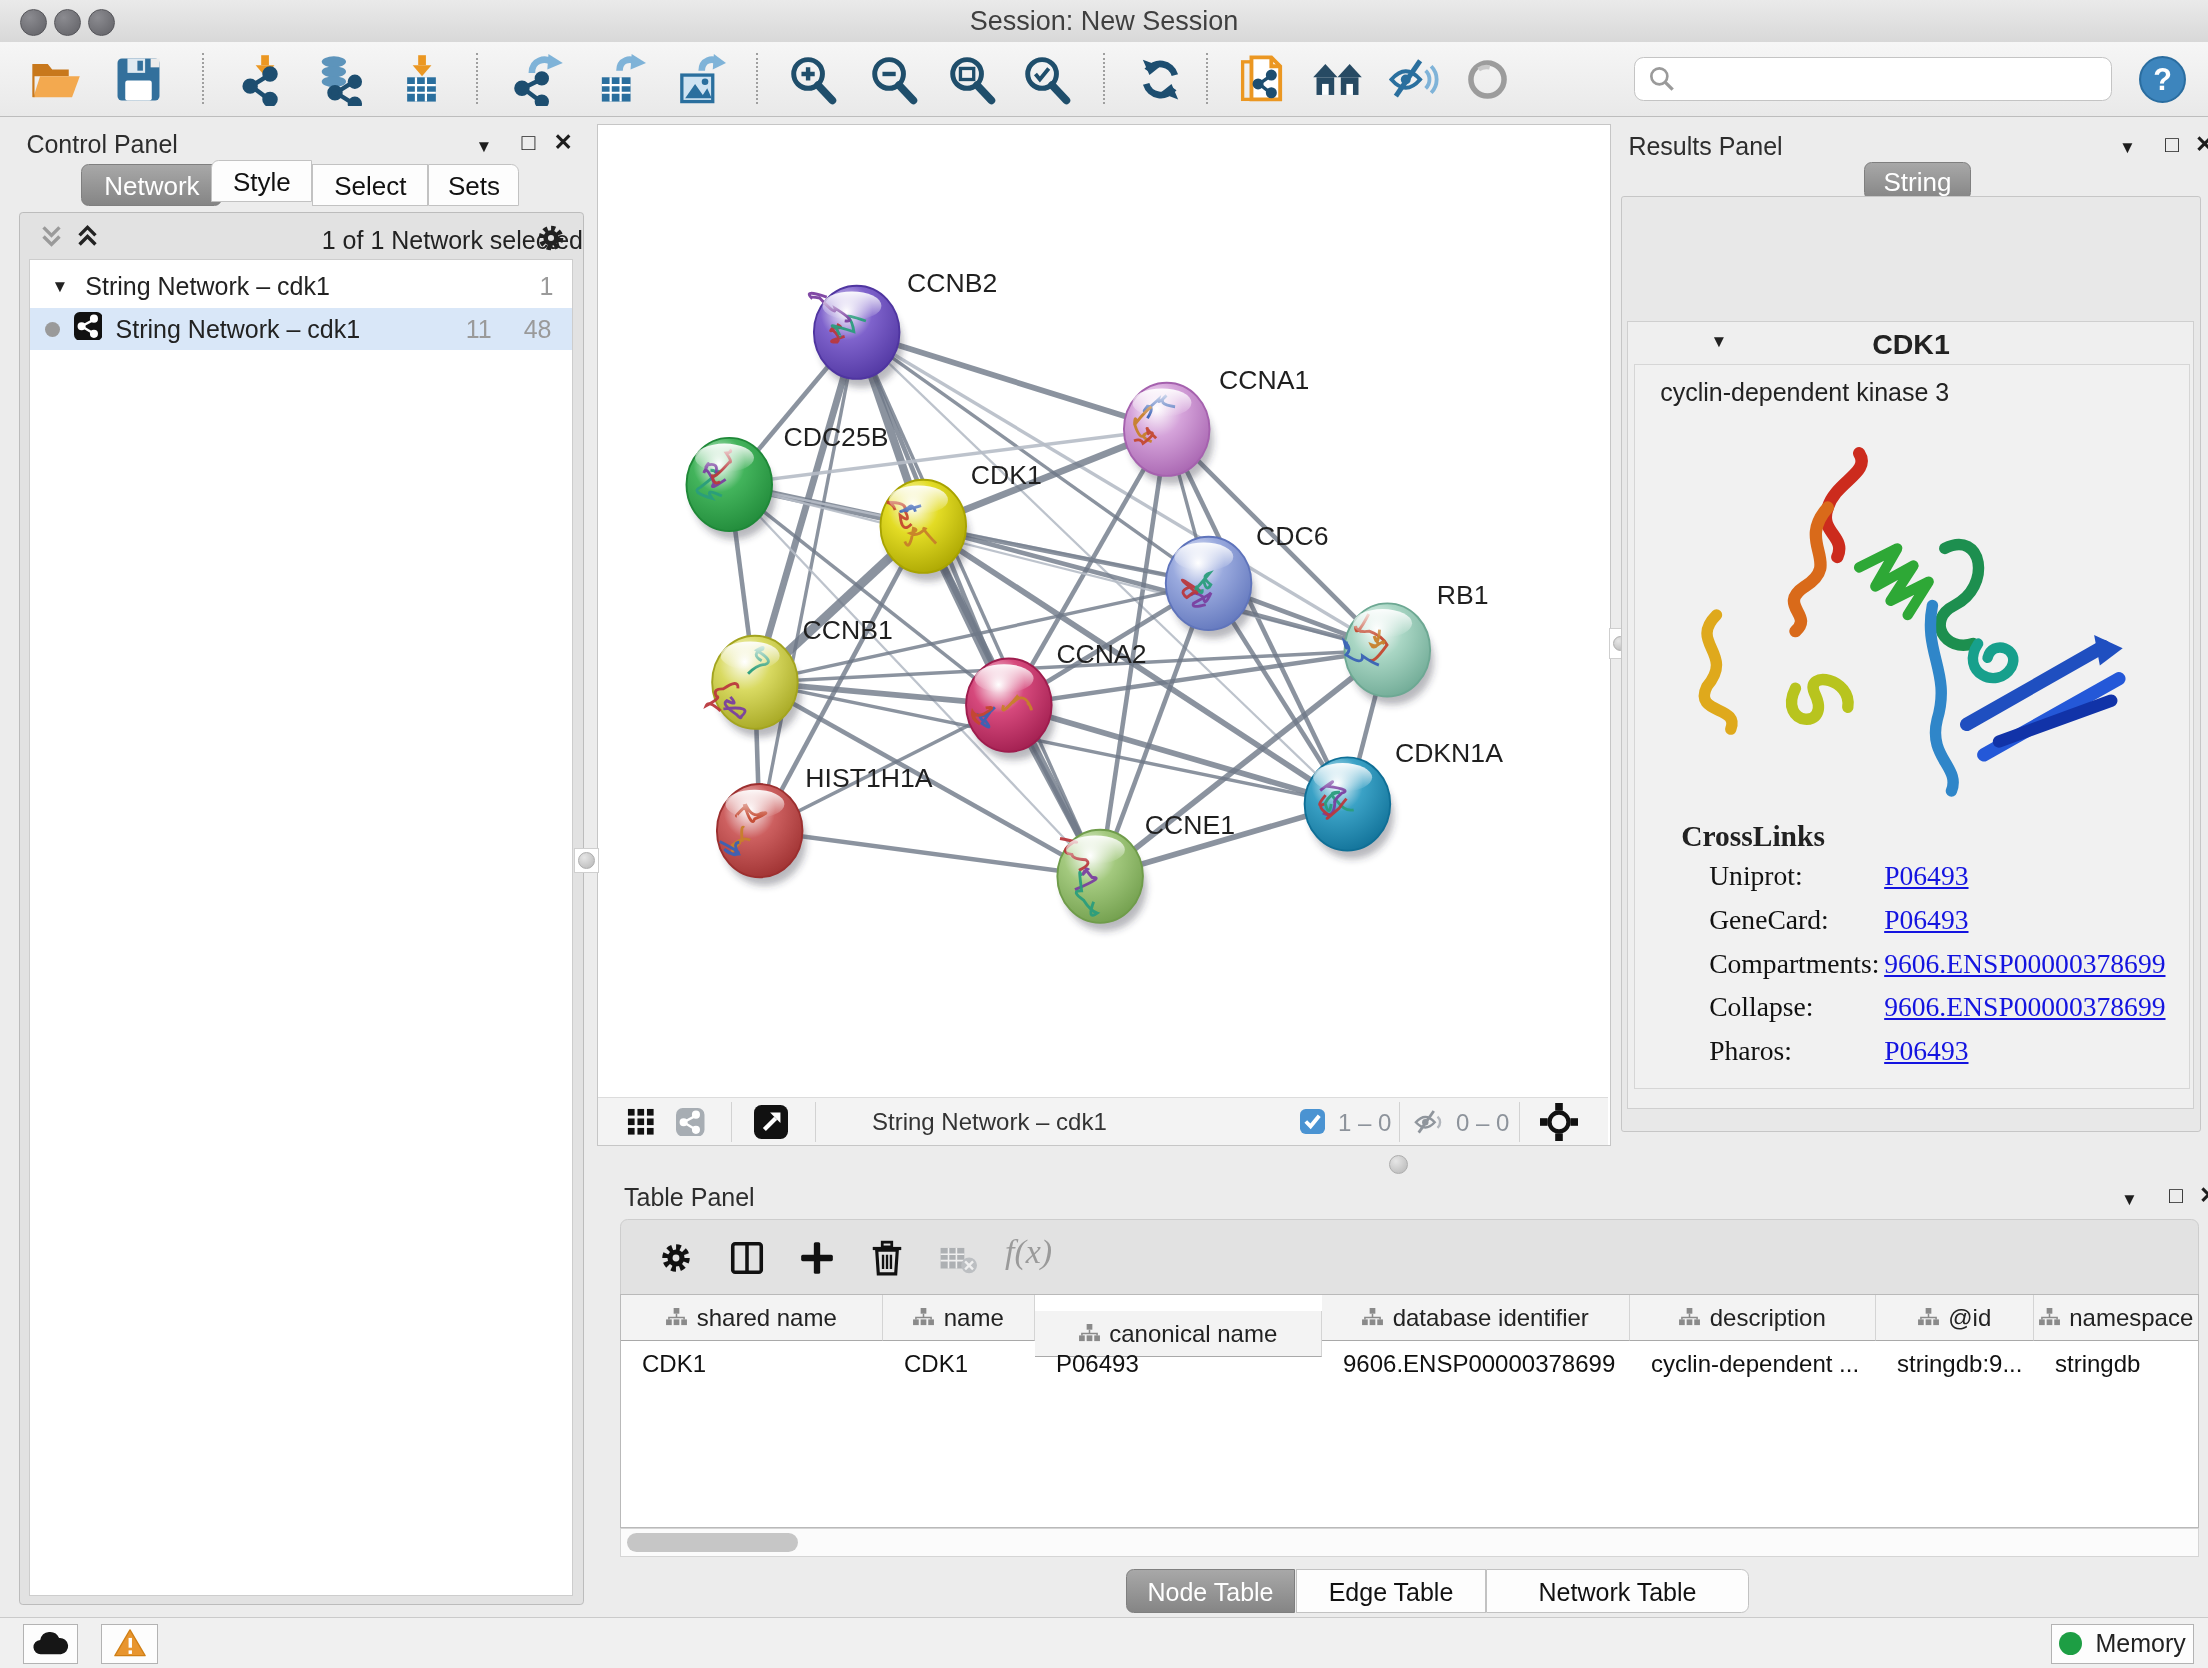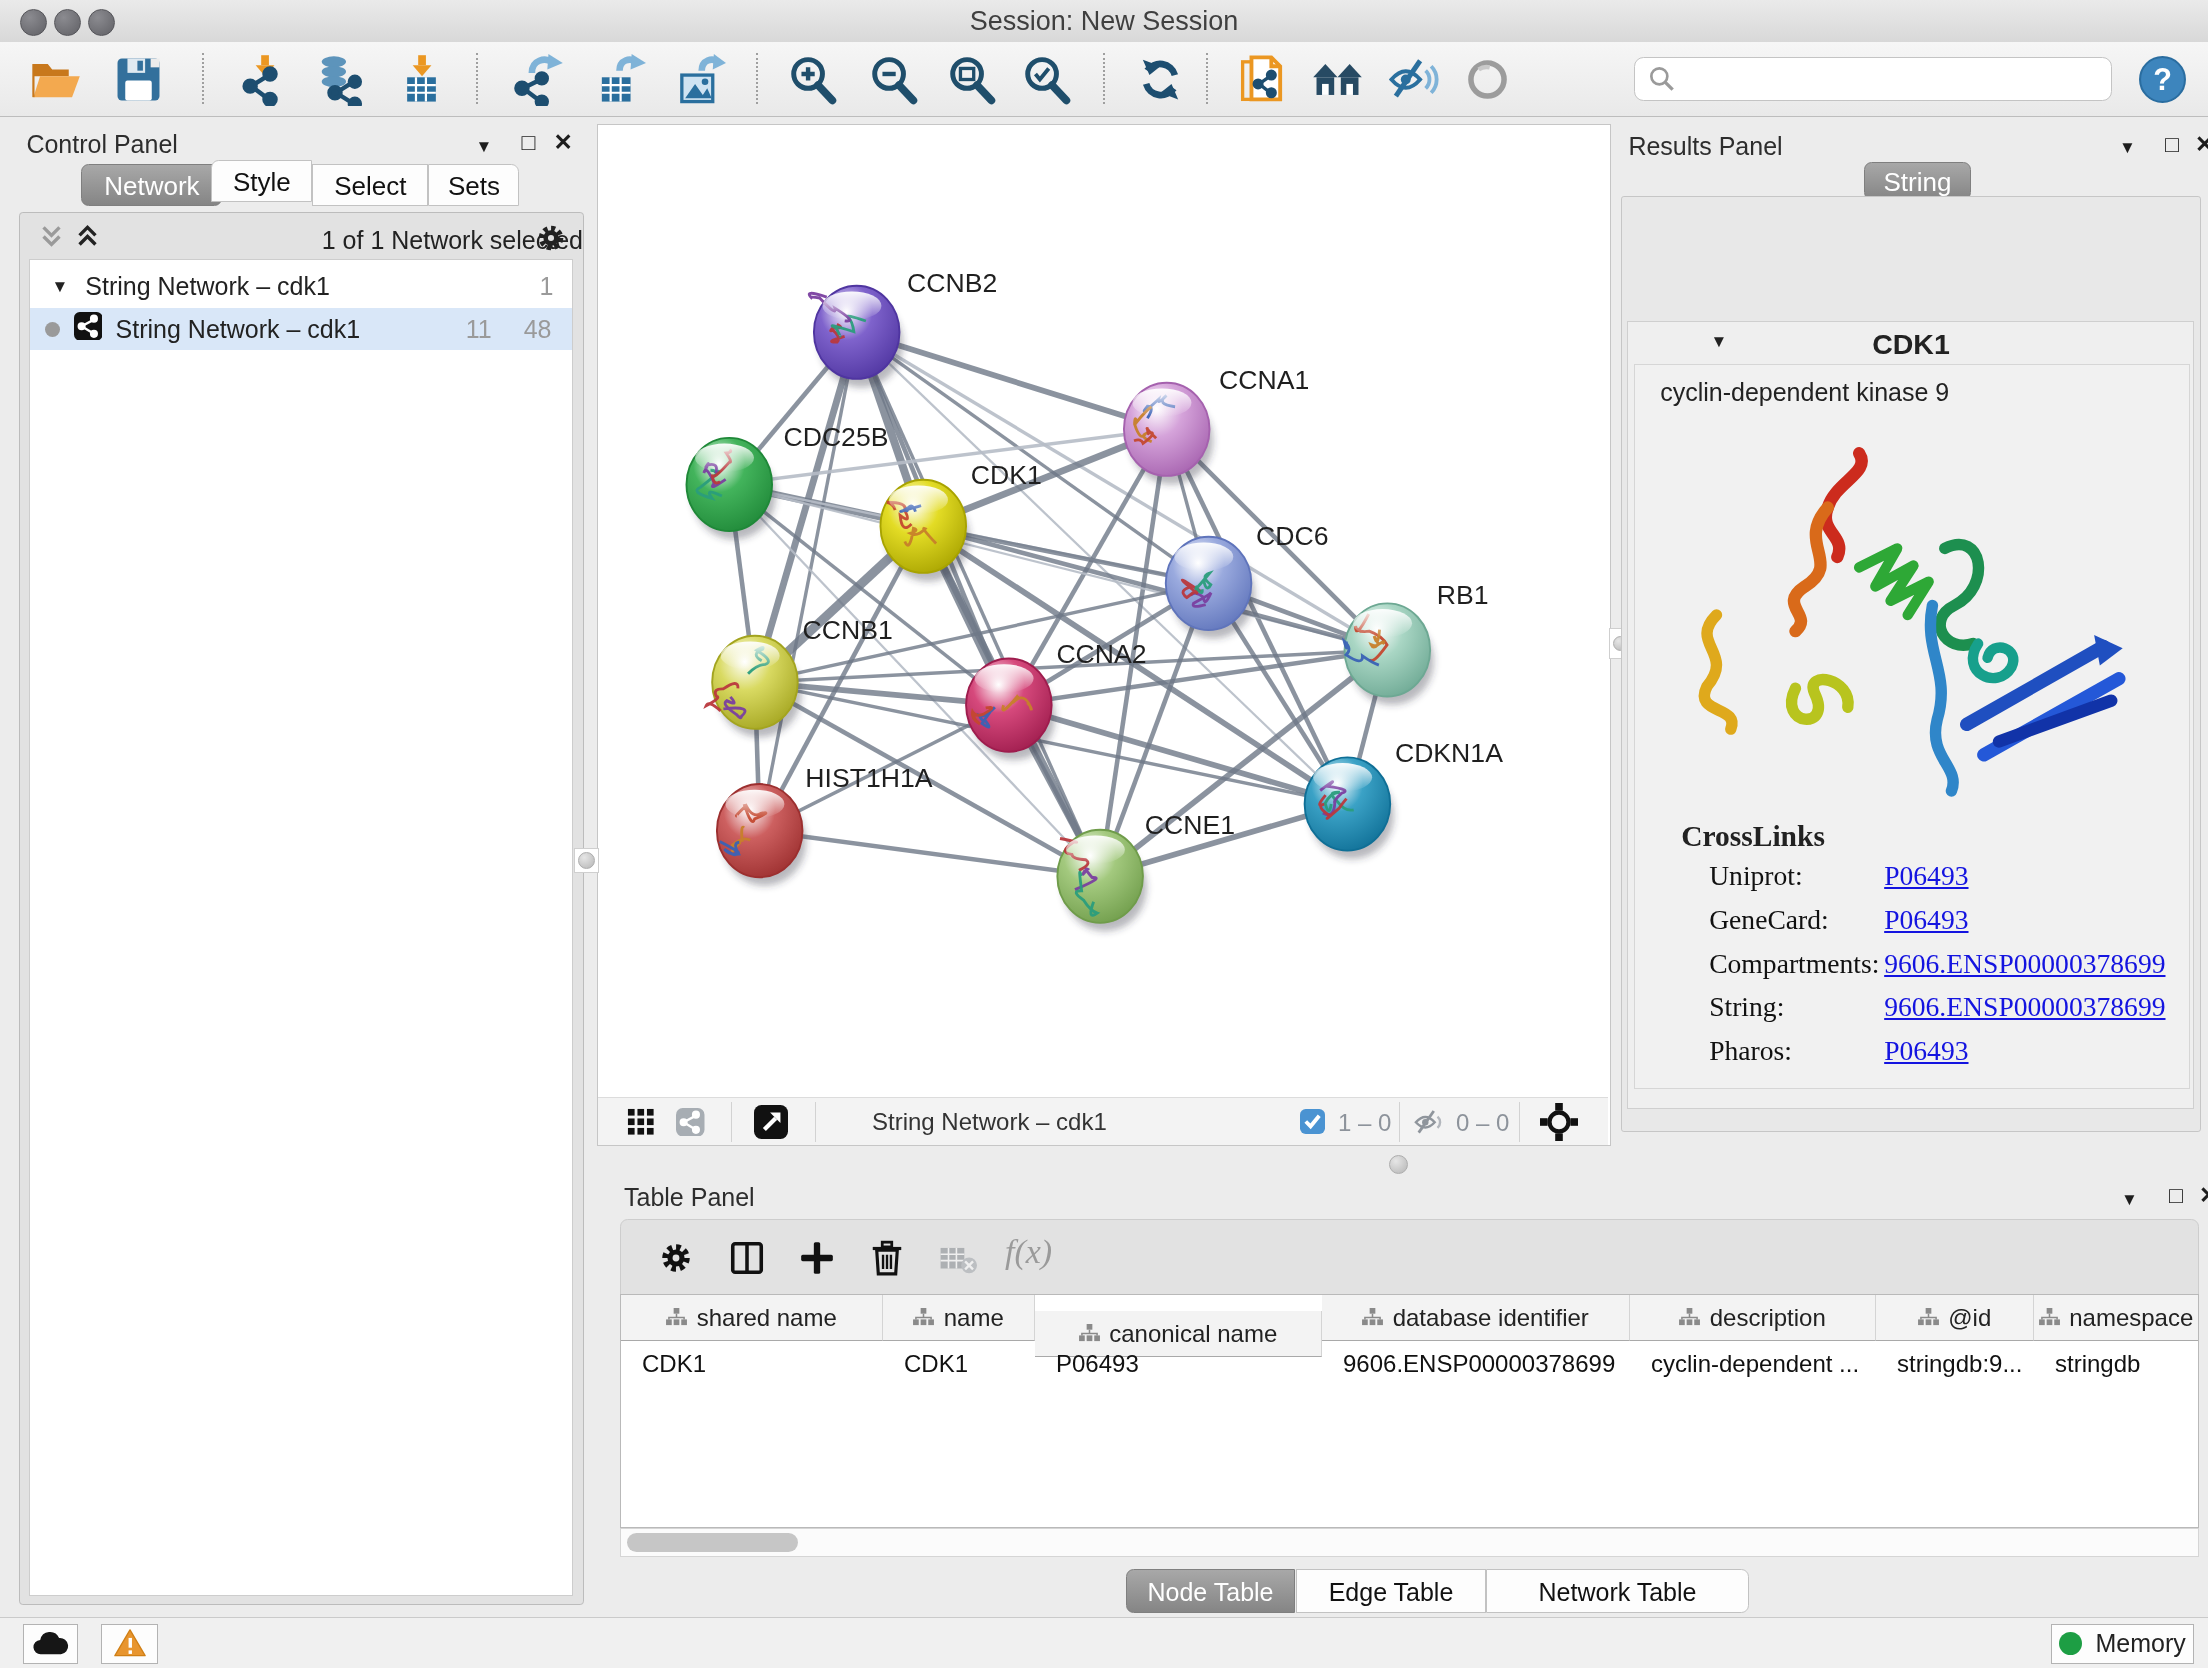--- a/index.html
+++ b/index.html
@@ -638,21 +638,21 @@
     <div class="abs pcbtn" style="left:578px;top:7.6px">✕</div>
 
     <div class="abs tab sel" style="left:236px;top:38px;width:107px;height:38px;line-height:38px;border-radius:7.6px">String</div>
 
     <div id="rpcard" class="abs">
 
       <div class="abs" style="left:5.7px;top:124px;width:565px;height:786px;background:#efefef;border:1px solid #cfcfcf">
         <div class="abs" style="left:82px;top:9.5px;font-size:17px">▼</div>
         <div class="abs" style="left:0;top:5.7px;width:565px;text-align:center;font-size:28.5px;font-weight:bold">CDK1</div>
         <div class="abs" style="left:5.7px;top:42px;width:554px;height:723px;background:#f1f1f1;border:1px solid #d6d6d6">
-          <div class="abs" style="left:25px;top:13.3px;font-size:25px">cyclin-dependent kinase 9</div>
+          <div class="abs" style="left:25px;top:13.3px;font-size:25px">cyclin-dependent kinase 3</div>
           <svg class="abs" style="left:28.5px;top:55px" width="495" height="390" viewBox="0 0 520 410">
             <g fill="none" stroke-linecap="round" stroke-linejoin="round">
               <path d="M205 35 C 218 55, 180 65, 172 92 C 162 118, 192 122, 182 144" stroke="#cc2b1d" stroke-width="13"></path>
               <path d="M172 92 C 138 130, 188 150, 148 175 C 118 195, 158 205, 138 222" stroke="#d96a1a" stroke-width="13"></path>
               <path d="M55 205 C 25 235, 75 245, 45 280 C 30 310, 80 300, 70 325" stroke="#dfa91c" stroke-width="12"></path>
               <path d="M138 282 C 118 322, 178 327, 158 287 C 148 262, 198 272, 193 302" stroke="#b8c41e" stroke-width="12"></path>
               <path d="M205 155 L 245 135 L 222 175 L 262 153 L 238 190 L 278 170 L 256 205" stroke="#2ea836" stroke-width="11"></path>
               <path d="M295 135 C 335 115, 345 175, 305 195 C 275 210, 295 245, 325 235" stroke="#1d8f4f" stroke-width="12"></path>
               <path d="M330 235 C 310 265, 350 285, 365 260 C 375 240, 345 230, 340 250" stroke="#17a08c" stroke-width="11"></path>
               <path d="M282 195 C 272 245, 302 265, 287 315 C 277 355, 312 365, 302 390" stroke="#2f86c9" stroke-width="12"></path>
@@ -670,21 +670,21 @@
               </div>
               <div class="xrow" style="top: 44px;">
                 <span class="xlab">GeneCard:</span>
                 <a class="xlink" href="#">P06493</a>
               </div>
               <div class="xrow" style="top: 88px;">
                 <span class="xlab">Compartments:</span>
                 <a class="xlink" href="#">9606.ENSP00000378699</a>
               </div>
               <div class="xrow" style="top: 131px;">
-                <span class="xlab">String:</span>
+                <span class="xlab">Collapse:</span>
                 <a class="xlink" href="#">9606.ENSP00000378699</a>
               </div>
               <div class="xrow" style="top: 175px;">
                 <span class="xlab">Pharos:</span>
                 <a class="xlink" href="#">P06493</a>
               </div>
             </div>
         </div>
       </div>
     </div>

